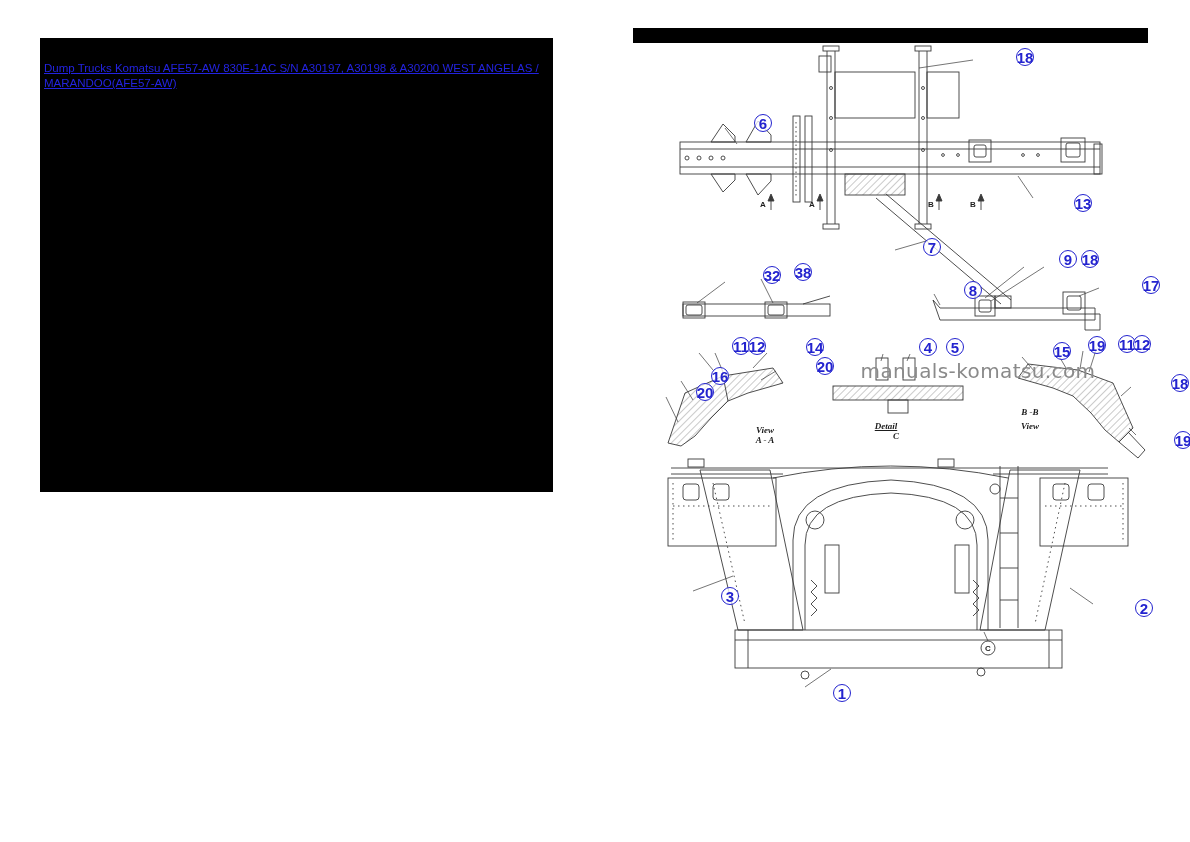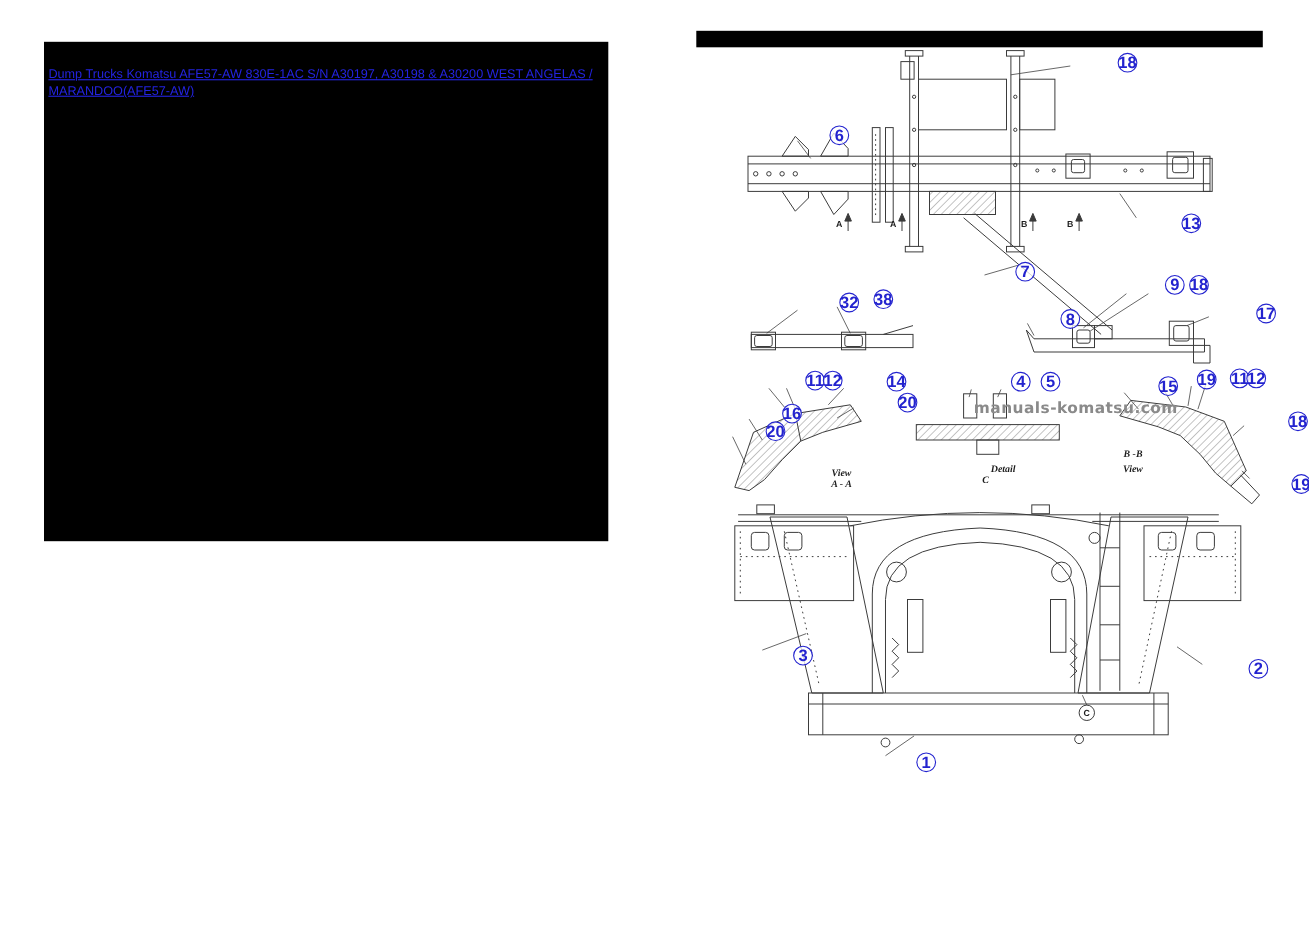--- a/index.html
+++ b/index.html
@@ -55,25 +55,24 @@
     transform:translate(-50%,-50%);
     white-space:nowrap;
     color:#1d1d1d;
   }
   .viewlabel {
     font-size:9px; font-weight:bold; font-style:italic;
     font-family:"Liberation Serif", serif;
   }
   .marker { font-size:8px; font-weight:bold; }
   .watermark {
-    font-size:14px;
+    font-size:20px;
     color:#8a8a8a;
     letter-spacing:0.4px;
     font-family:"DejaVu Sans", sans-serif;
-    font-weight:bold;
   }
 </style>
 </head>
 <body>
 
 <div class="left-panel">
   <a class="breadcrumb-link">Dump Trucks Komatsu AFE57-AW 830E-1AC S/N A30197, A30198 &amp; A30200 WEST ANGELAS / MARANDOO(AFE57-AW)</a>
 </div>
 
 <div class="diagram-panel">
@@ -293,21 +292,21 @@
       <div class="callout" style="left: 420px; top: 317px;">19</div>
       <div class="callout" style="left: 450px; top: 316px;">11</div>
       <div class="callout" style="left: 465px; top: 316px;">12</div>
       <div class="callout" style="left: 503px; top: 355px;">18</div>
       <div class="callout" style="left: 506px; top: 412px;">19</div>
       <div class="callout" style="left: 53px; top: 568px;">3</div>
       <div class="callout" style="left: 467px; top: 580px;">2</div>
       <div class="callout" style="left: 165px; top: 665px;">1</div>
       <div class="dlabel viewlabel" style="left: 132px; top: 402px;">View</div>
       <div class="dlabel viewlabel" style="left: 132px; top: 412px;">A - A</div>
-      <div class="dlabel viewlabel" style="left: 279px; top: 398px;">Detail</div>
+      <div class="dlabel viewlabel" style="left: 253px; top: 398px; text-decoration: underline;">Detail</div>
       <div class="dlabel viewlabel" style="left: 263px; top: 408px;">C</div>
       <div class="dlabel viewlabel" style="left: 397px; top: 398px;">View</div>
       <div class="dlabel viewlabel" style="left: 397px; top: 384px;">B -B</div>
       <div class="dlabel marker" style="left: 130px; top: 176px;">A</div>
       <div class="dlabel marker" style="left: 179px; top: 176px;">A</div>
       <div class="dlabel marker" style="left: 298px; top: 176px;">B</div>
       <div class="dlabel marker" style="left: 340px; top: 176px;">B</div>
       <div class="dlabel marker" style="left: 355px; top: 620px;">C</div>
       <div class="dlabel watermark" style="left: 345px; top: 343px;">manuals-komatsu.com</div>
     </div>

